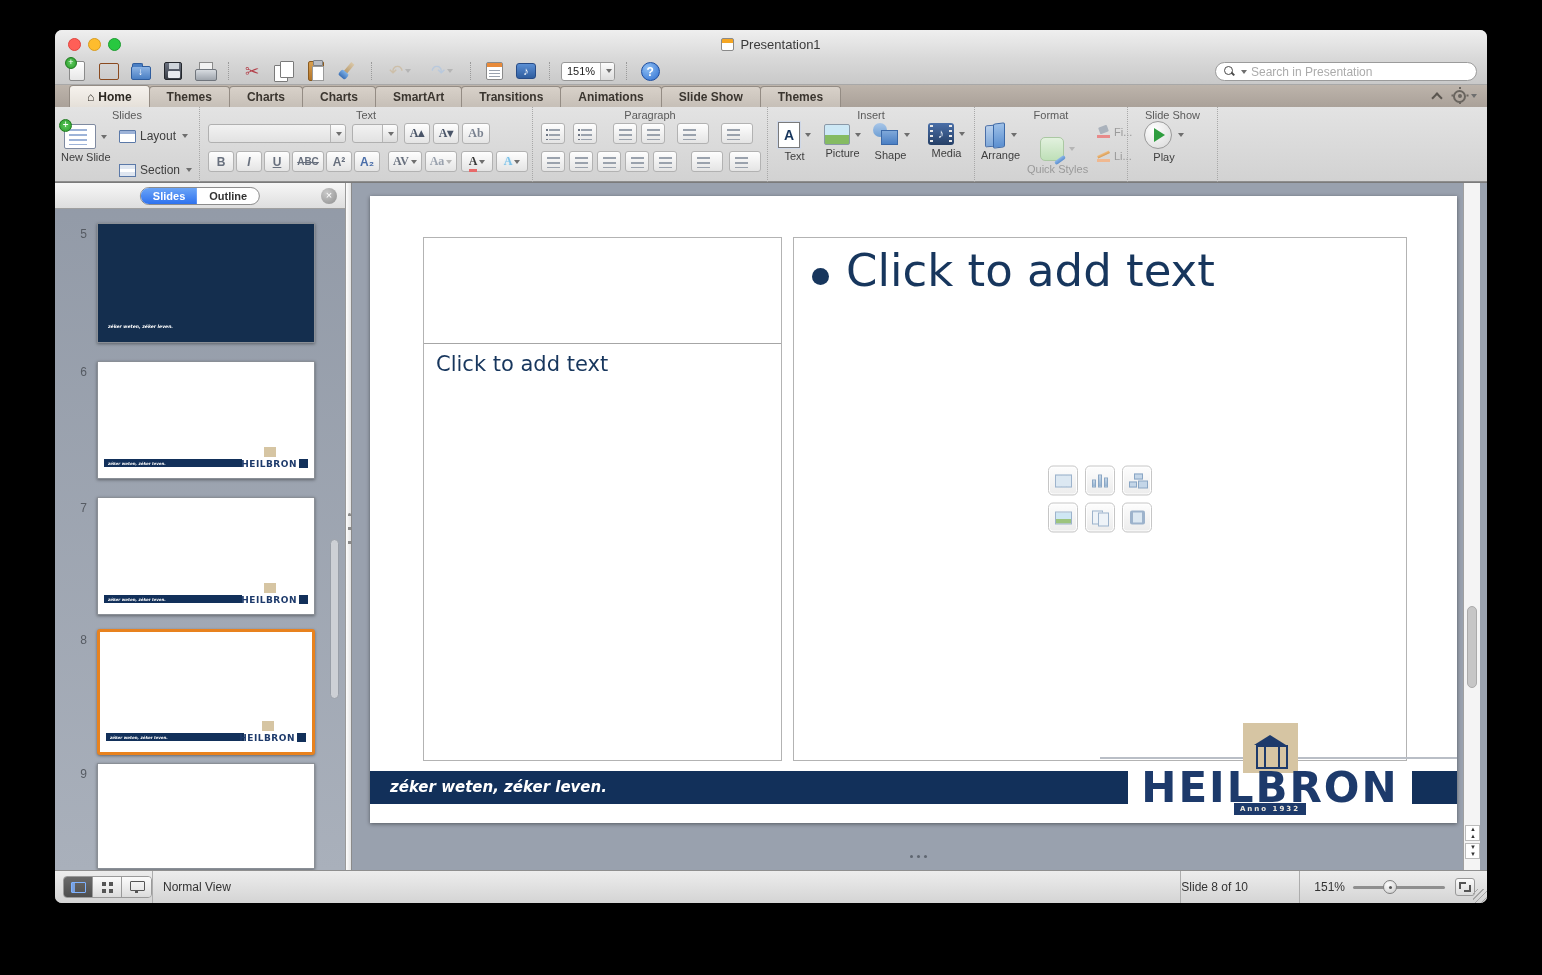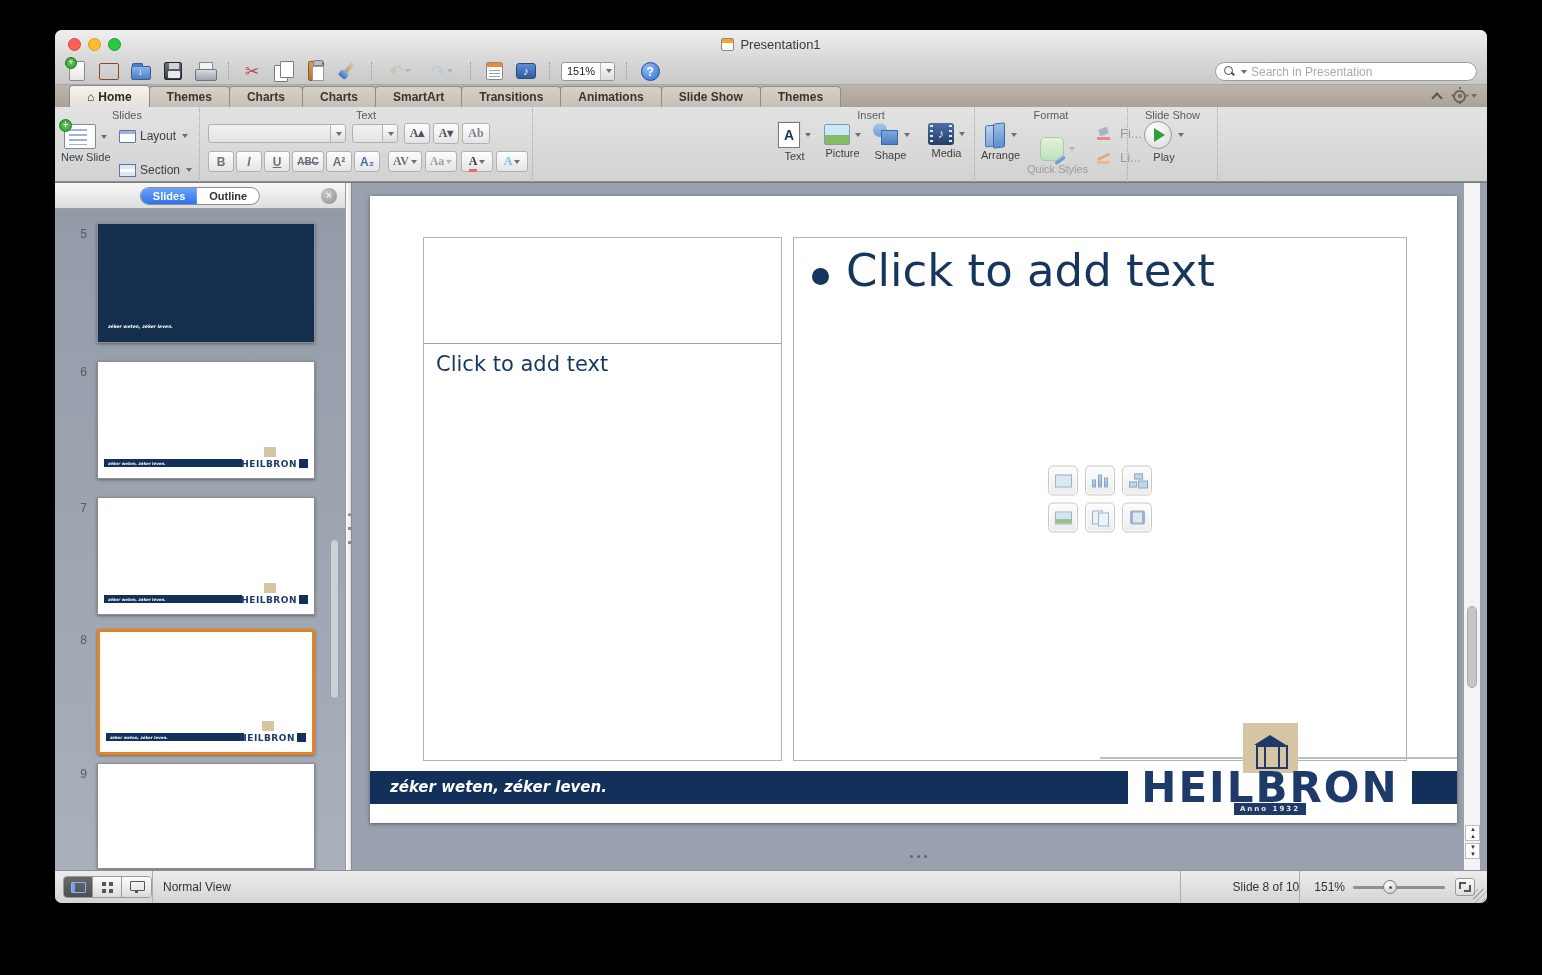--- a/index.html
+++ b/index.html
@@ -102,21 +102,21 @@
   .ic-shape::before{content:"";position:absolute;left:2px;top:0;width:14px;height:14px;border-radius:50%;background:linear-gradient(#a8c6e8,#6f9fd4);}
   .ic-shape::after{content:"";position:absolute;left:10px;top:7px;width:15px;height:13px;background:linear-gradient(#7fa8d9,#4a7fc4);border:1px solid #3b69a8;}
   .ic-film{position:relative;width:26px;height:22px;background:linear-gradient(#4a6fa8,#253f66);border-radius:3px;color:#dfe6f0;font-size:13px;text-align:center;line-height:22px;}
   .ic-film::before,.ic-film::after{content:"";position:absolute;top:2px;width:3px;height:18px;background:repeating-linear-gradient(#e8e8e8 0 2px,transparent 2px 5px);}
   .ic-film::before{left:2px;}.ic-film::after{right:2px;}
   .ic-arrange{position:relative;width:12px;height:24px;margin-left:8px;}
   .ic-arrange::before{content:"";position:absolute;left:-8px;top:2px;width:9px;height:20px;background:linear-gradient(#b9d0ec,#7fa8d9);border:1px solid #4a6fa8;border-radius:2px;transform:skewY(-6deg);}
   .ic-arrange::after{content:"";position:absolute;left:0;top:0;width:10px;height:23px;background:linear-gradient(#9dc0e8,#5b8fd0);border:1px solid #3b69a8;border-radius:2px;transform:skewY(-6deg);}
   .ic-quick{position:relative;width:24px;height:24px;border-radius:5px;background:linear-gradient(#e2f1de,#bfe0b8);border:1px solid #aac8a2;}
   .ic-quick::after{content:"";position:absolute;right:-3px;bottom:-2px;width:12px;height:4px;background:linear-gradient(#8fb8e8,#5b8fd0);border-radius:2px;transform:rotate(-35deg);}
-  .mini{position:absolute;display:flex;align-items:center;gap:9px;font-size:13px;color:#9a9a9a;}
+  .mini{position:absolute;display:flex;align-items:center;gap:3px;font-size:11px;color:#9a9a9a;}
   .ic-fill{position:relative;width:14px;height:12px;}
   .ic-fill::before{content:"";position:absolute;left:2px;top:0;width:9px;height:7px;background:#aab2bc;transform:rotate(-20deg);border-radius:1px;}
   .ic-fill::after{content:"";position:absolute;left:0;bottom:0;width:13px;height:3px;background:#e88a8a;}
   .ic-line{position:relative;width:14px;height:12px;}
   .ic-line::before{content:"";position:absolute;left:0;top:3px;width:13px;height:3px;background:linear-gradient(#f0c088,#d89a50);transform:rotate(-25deg);}
   .ic-line::after{content:"";position:absolute;left:0;bottom:0;width:13px;height:3px;background:#f0b890;}
   .ic-play{width:28px;height:28px;border-radius:50%;background:radial-gradient(circle at 35% 30%,#ffffff,#d8d8d8);border:1px solid #9a9a9a;display:flex;align-items:center;justify-content:center;}
   .ic-play::after{content:"";width:0;height:0;border-left:11px solid #2f9e3f;border-top:7px solid transparent;border-bottom:7px solid transparent;margin-left:3px;}
 
   
@@ -195,21 +195,21 @@
   .vi-normal{width:15px;height:11px;border:1.5px solid #7fb2ff;border-radius:1px;box-shadow:inset 3px 0 0 rgba(127,178,255,.8);}
   .vi-sorter{width:11px;height:11px;background:linear-gradient(#555 0 0);background:transparent;position:relative;}
   .vi-sorter::before{content:"";position:absolute;left:0;top:0;width:4px;height:4px;background:#555;box-shadow:7px 0 #555,0 7px #555,7px 7px #555;}
   .vi-show{position:relative;width:14px;height:12px;}
   .vi-show::before{content:"";position:absolute;left:0;top:0;width:13px;height:8px;border:1.5px solid #555;border-radius:1px;}
   .vi-show::after{content:"";position:absolute;left:5px;top:9px;width:3px;height:3px;background:#555;}
   #view-label{position:absolute;left:108px;top:9px;font-size:12px;color:#333;}
   #sb-sep1{position:absolute;left:97px;top:0;width:1px;height:100%;background:#adadad;}
   #sb-right{position:absolute;right:4px;top:0;height:100%;display:flex;align-items:center;}
   .sb-sep{width:1px;height:100%;background:#adadad;}
-  #counter{width:118px;text-align:right;font-size:12px;color:#333;}
+  #counter{width:118px;text-align:left;font-size:12px;color:#333;}
   #zoom-label{margin:0 8px 0 14px;font-size:12px;color:#333;}
   #slider{position:relative;width:92px;height:20px;margin-right:10px;}
   #slider .track{position:absolute;left:0;top:9px;width:100%;height:3px;background:#8f8f8f;border-radius:2px;}
   #slider .knob{position:absolute;left:30px;top:3px;width:14px;height:14px;border-radius:50%;background:radial-gradient(circle at 35% 30%,#fdfdfd,#c9c9c9);border:1px solid #7f7f7f;}
   #slider .knob::after{content:"";position:absolute;left:4.5px;top:4.5px;width:3px;height:3px;border-radius:50%;background:#555;}
   #fit{position:relative;width:20px;height:18px;border:1px solid #9a9a9a;border-radius:3px;background:linear-gradient(#fbfbfb,#dcdcdc);margin-right:8px;}
   #fit::before{content:"";position:absolute;left:3px;top:3px;width:5px;height:5px;border-left:2px solid #555;border-top:2px solid #555;}
   #fit::after{content:"";position:absolute;right:3px;bottom:3px;width:5px;height:5px;border-right:2px solid #555;border-bottom:2px solid #555;}
   #grip{position:absolute;right:0;bottom:0;width:14px;height:14px;background:repeating-linear-gradient(135deg,transparent 0 3px,#a5a5a5 3px 4px);}
 </style>
@@ -404,20 +404,36 @@
       <div class="rb" style="left:261px;top:44px;width:32px">
             <span class="serif" style="color:#3a3a3a;box-shadow:0 3px 0 #e86a6a">A</span>
             <span class="dd"></span>
           </div>
       <div class="rb" style="left:296px;top:44px;width:32px">
             <span class="serif" style="color:#7fc2e8;text-shadow:0 0 2px #bfe4f5">A</span>
             <span class="dd"></span>
           </div>
     </div>
 
+    <div class="rgroup" id="g-para">
+      <div class="glabel">Paragraph</div>
+      <div class="pi dotted" style="left:8px;top:16px"></div>
+      <div class="pi dotted" style="left:40px;top:16px"></div>
+      <div class="pi" style="left:80px;top:16px"></div>
+      <div class="pi" style="left:108px;top:16px"></div>
+      <div class="pi" style="left:144px;top:16px;width:32px"></div>
+      <div class="pi" style="left:188px;top:16px;width:32px;background:linear-gradient(#fefefe,#e4e4e4)"></div>
+      <div class="pi" style="left:8px;top:44px"></div>
+      <div class="pi" style="left:36px;top:44px"></div>
+      <div class="pi" style="left:64px;top:44px"></div>
+      <div class="pi" style="left:92px;top:44px"></div>
+      <div class="pi" style="left:120px;top:44px"></div>
+      <div class="pi" style="left:158px;top:44px;width:32px"></div>
+      <div class="pi" style="left:196px;top:44px;width:32px"></div>
+    </div>
 
     <div class="rgroup" id="g-insert">
       <div class="glabel">Insert</div>
       <div class="flat" style="left:10px;top:15px">
         <div style="display:flex;align-items:center;gap:3px">
               <div class="ic-text">A</div>
               <span class="dd"></span>
             </div>
         <span class="cap">Text</span>
       </div>

